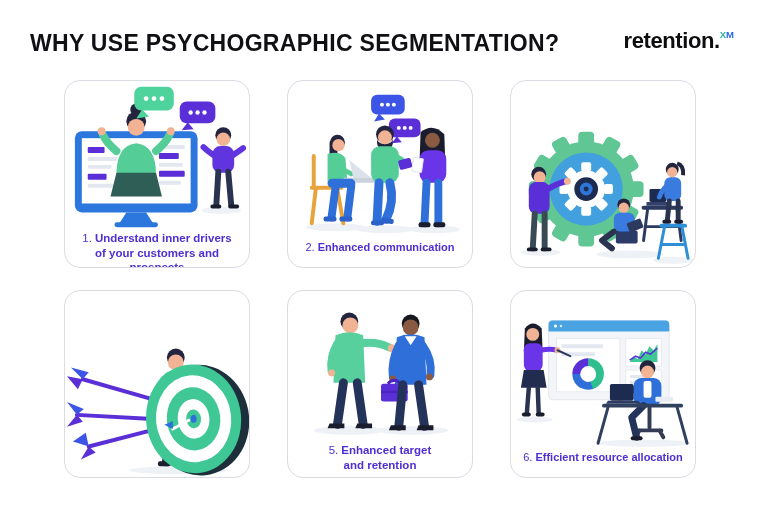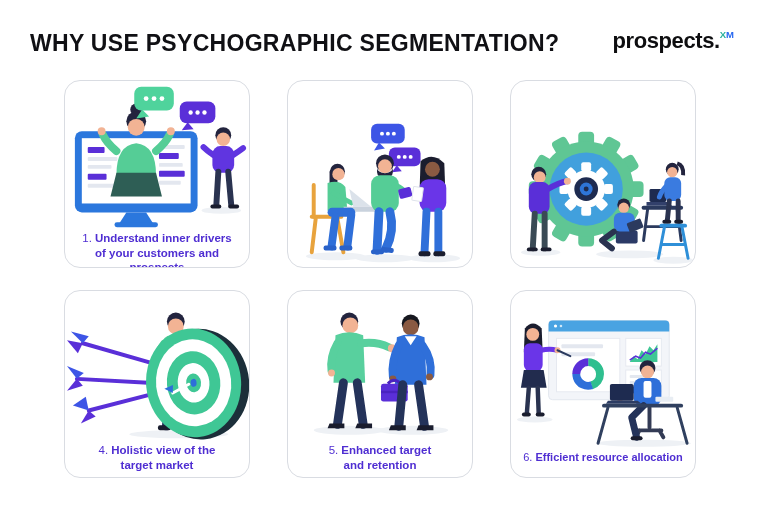--- a/index.html
+++ b/index.html
@@ -49,21 +49,21 @@
   .card:nth-child(6) .caption { white-space:nowrap; font-size:11px; }
 </style>
 </head>
 <body>
 
 <div class="canvas">
 
   <div class="title">WHY USE PSYCHOGRAPHIC SEGMENTATION?</div>
 
   <div class="logo">
-    <span>prospects.</span>
+    <span>retention.</span>
       <span class="sup sup-x">X</span>
       <span class="sup sup-m">M</span>
   </div>
 
   <div class="cards">
 
     <div class="card">
       <div class="illus">
         <svg width="186" height="148" viewBox="0 0 186 148">
           <ellipse cx="158" cy="130" rx="20" ry="3.5" fill="#eef1f5"></ellipse>
@@ -188,20 +188,23 @@
             <circle cx="146" cy="50" r="7.5" fill="#8a5a42"></circle>
             <rect x="133" y="60" width="27" height="33" rx="9" fill="#6a35e8"></rect>
             <path d="M136,70 Q132,74 131,78" stroke="#6a35e8" stroke-width="5" fill="none" stroke-linecap="round"></path>
             <rect x="126" y="68" width="10" height="14" rx="1" fill="#ffffff" stroke="#e0e4ec" transform="rotate(8 131 75)"></rect>
             <path d="M140,93 L138,134" stroke="#2f6fd9" stroke-width="8" stroke-linecap="round"></path>
             <path d="M152,93 L152,134" stroke="#2f6fd9" stroke-width="8" stroke-linecap="round"></path>
             <rect x="132" y="133" width="12" height="5" rx="2" fill="#1a1d2e"></rect>
             <rect x="147" y="133" width="12" height="5" rx="2" fill="#1a1d2e"></rect>
           </g>
         </svg>
+      </div>
+      <div class="caption">
+        <span class="cap-num">2.</span><span class="cap-text">Enhanced communication</span>
       </div>
     </div>
 
     <div class="card">
       <div class="illus">
         <svg width="186" height="148" viewBox="0 0 186 148">
           <ellipse cx="30" cy="134" rx="20" ry="3.5" fill="#eef1f5"></ellipse>
           <ellipse cx="120" cy="136" rx="34" ry="4" fill="#eef1f5"></ellipse>
           <ellipse cx="164" cy="142" rx="20" ry="3.5" fill="#eef1f5"></ellipse>
 
@@ -315,23 +318,20 @@
             <ellipse rx="38" ry="44" fill="#ffffff"></ellipse>
             <ellipse rx="27" ry="32" fill="#3fc795"></ellipse>
             <ellipse rx="16" ry="20" fill="#ffffff"></ellipse>
             <ellipse rx="7.5" ry="9.5" fill="#3fc795"></ellipse>
             <ellipse rx="3" ry="4" fill="#2e6fd9"></ellipse>
             <path d="M-22,8 L-5,1" stroke="#ffffff" stroke-width="3" stroke-linecap="round"></path>
             <path d="M-22,8 l-8,-5 l9,-3 Z" fill="#2e6fd9"></path>
           </g>
         </svg>
       </div>
-      <div class="caption">
-        <span class="cap-num">4.</span><span class="cap-text">Holistic view of the target market</span>
-      </div>
     </div>
 
     <div class="card">
       <div class="illus">
         <svg width="186" height="150" viewBox="0 0 186 150">
           <ellipse cx="62" cy="140" rx="36" ry="4.5" fill="#eef1f5"></ellipse>
           <ellipse cx="126" cy="140" rx="36" ry="4.5" fill="#eef1f5"></ellipse>
 
           <g>
             <circle cx="62" cy="30" r="9" fill="#23243e"></circle>

